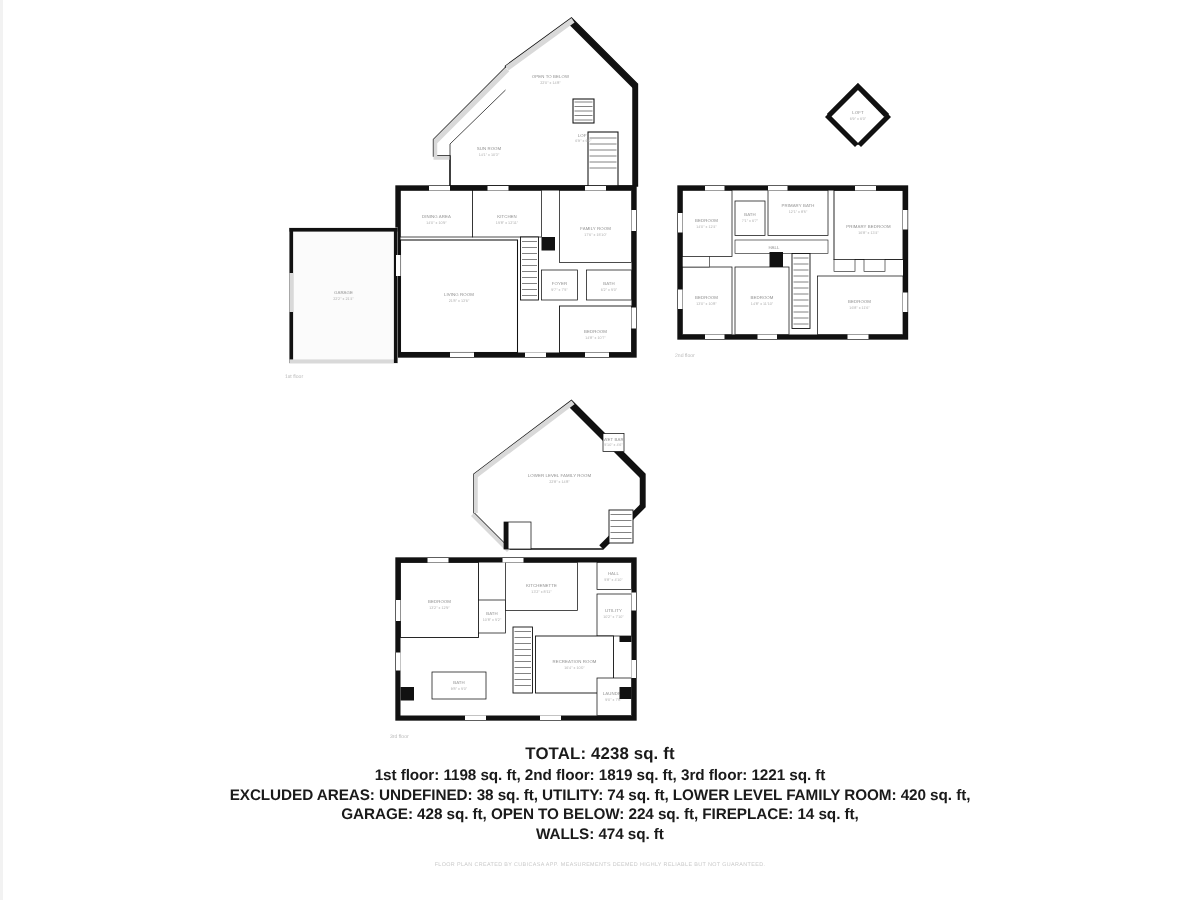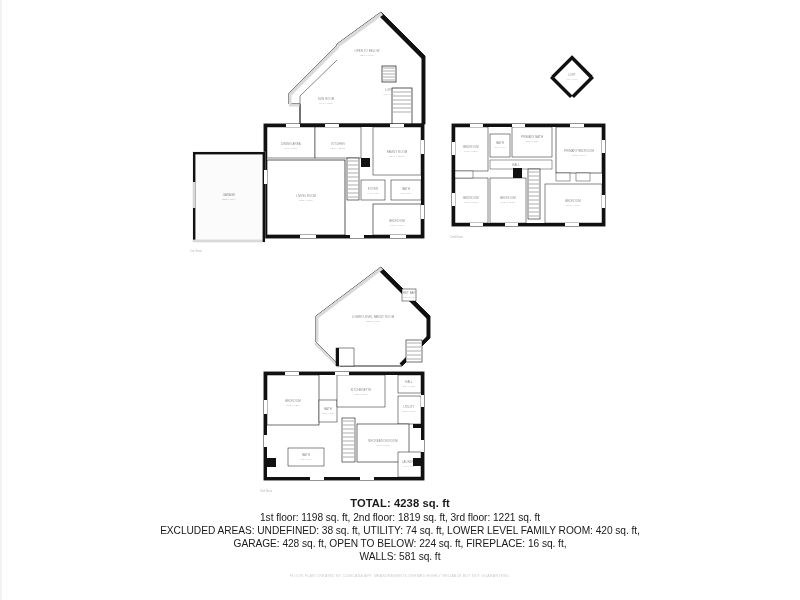--- a/index.html
+++ b/index.html
@@ -47,21 +47,21 @@
     line-height: 1.28;
   }
   #summary .total {
     font-size: 11.2px;
     font-weight: bold;
     letter-spacing: .1px;
     margin-bottom: 1px;
   }
   #summary .line {
     font-size: 10.2px;
-    font-weight: normal;
+    font-weight: bold;
     letter-spacing: -.05px;
   }
   #summary .excl {
     font-size: 10.2px;
   }
   #footer-note {
     position: absolute;
     left: 0;
     top: 574px;
     width: 800px;
@@ -358,19 +358,19 @@
 
       <text class="floor-cap" x="260" y="492">3rd floor</text>
     </g>
 
   </svg>
 
   <div id="summary">
     <div class="total">TOTAL: 4238 sq. ft</div>
     <div class="line">1st floor: 1198 sq. ft, 2nd floor: 1819 sq. ft, 3rd floor: 1221 sq. ft</div>
     <div class="line excl">EXCLUDED AREAS: UNDEFINED: 38 sq. ft, UTILITY: 74 sq. ft, LOWER LEVEL FAMILY ROOM: 420 sq. ft,</div>
-    <div class="line excl">GARAGE: 428 sq. ft, OPEN TO BELOW: 224 sq. ft, FIREPLACE: 16 sq. ft,</div>
-    <div class="line excl">WALLS: 581 sq. ft</div>
+    <div class="line excl">GARAGE: 428 sq. ft, OPEN TO BELOW: 224 sq. ft, FIREPLACE: 14 sq. ft,</div>
+    <div class="line excl">WALLS: 474 sq. ft</div>
   </div>
 
   <div id="footer-note">FLOOR PLAN CREATED BY CUBICASA APP. MEASUREMENTS DEEMED HIGHLY RELIABLE BUT NOT GUARANTEED.</div>
 
 </div>
 
 </body></html>

